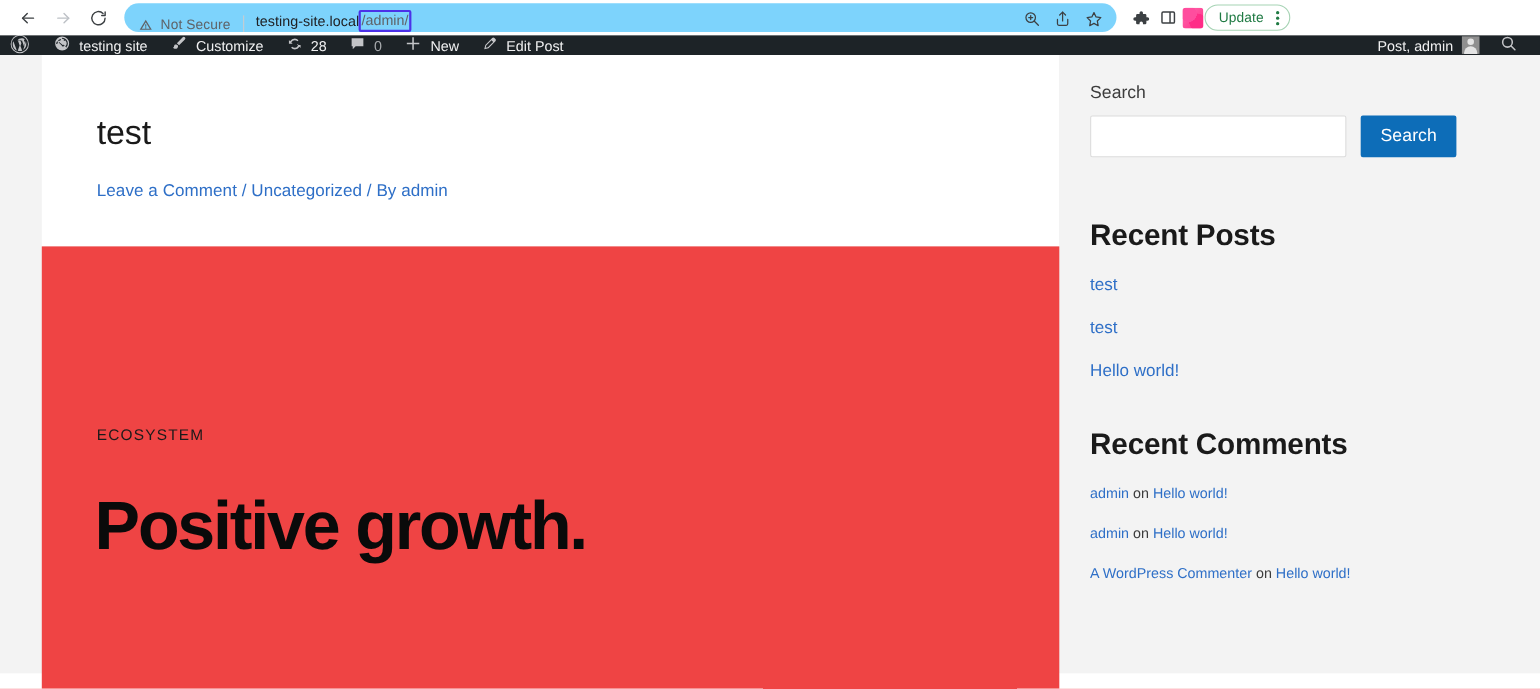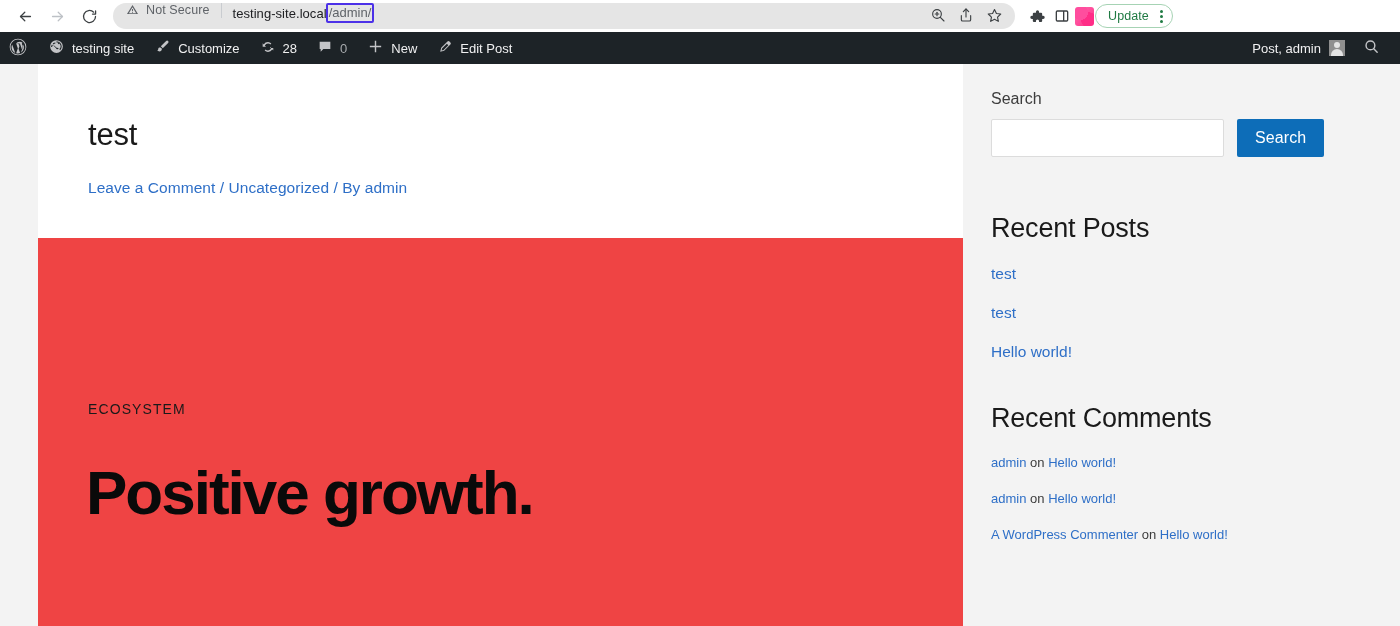--- a/index.html
+++ b/index.html
@@ -24,24 +24,24 @@
     width: 30px; height: 26px;
     display: flex; align-items: center; justify-content: center;
     border-radius: 13px;
   }
   .nav-btn svg { display: block; }
 
   .omnibox {
     flex: 0 0 auto;
     margin-left: 9px;
     height: 26px;
-    background: #e5e5e5;
+    background: #7dd3fc;
     border-radius: 13px;
     display: flex;
-    align-items: flex-start;
+    align-items: flex-end;
     padding: 0 12px 0 13px;
     width: 902px;
     position: relative;
   }
   .warn-icon { margin-right: 7px; display:flex; align-items:center;}
   .not-secure {
     font-size: 12.5px;
     color: #5f6368;
     letter-spacing: .1px;
     white-space: nowrap;
@@ -108,21 +108,21 @@
   }
   .kebab {
     display: flex; flex-direction: column;
     gap: 2px; align-items: center;
     padding: 0 3px;
   }
   .kebab i { width: 3px; height: 3px; border-radius: 50%; background: #1f7a43; display:block; }
 
   
   .adminbar {
-    height: 32px;
+    height: 18px;
     background: #1d2327;
     display: flex;
     align-items: center;
     color: #f0f0f1;
     font-size: 13px;
     padding-left: 0;
   }
   .ab-item {
     display: flex;
     align-items: center;
@@ -249,21 +249,21 @@
     border-radius: 2px;
     font-size: 16px;
     font-family: "Liberation Sans", sans-serif;
     padding: 0 18px;
     height: 38px;
     cursor: pointer;
     letter-spacing: .1px;
   }
   .widget-title {
     font-size: 27px;
-    font-weight: 400;
+    font-weight: 700;
     color: #1a1a1a;
     letter-spacing: -.2px;
   }
   .w-recent-posts { margin-top: 56px; }
   .w-recent-comments { margin-top: 43px; }
   .link-list { list-style: none; margin-top: 21px; }
   .link-list li { margin-bottom: 21px; font-size: 15.5px; line-height: 1.15; }
   .link-list li:last-child { margin-bottom: 0; }
   .link-list a { color: #2e6fc7; text-decoration: none; }
   .comment-list { list-style: none; margin-top: 21px; }

